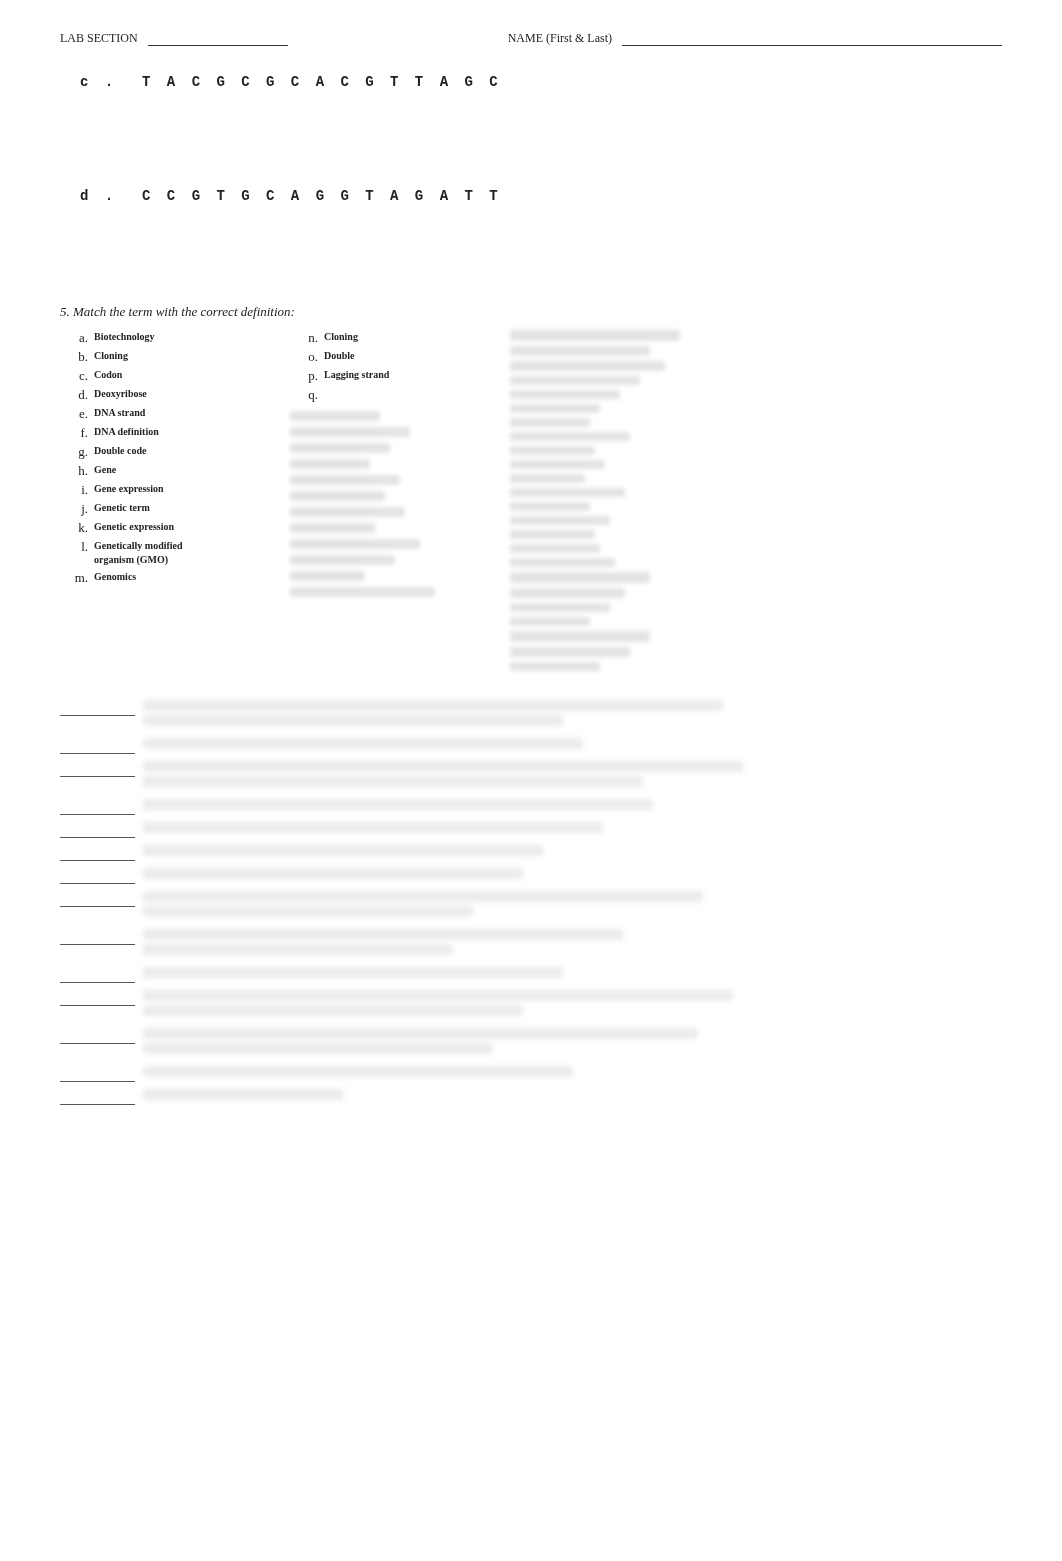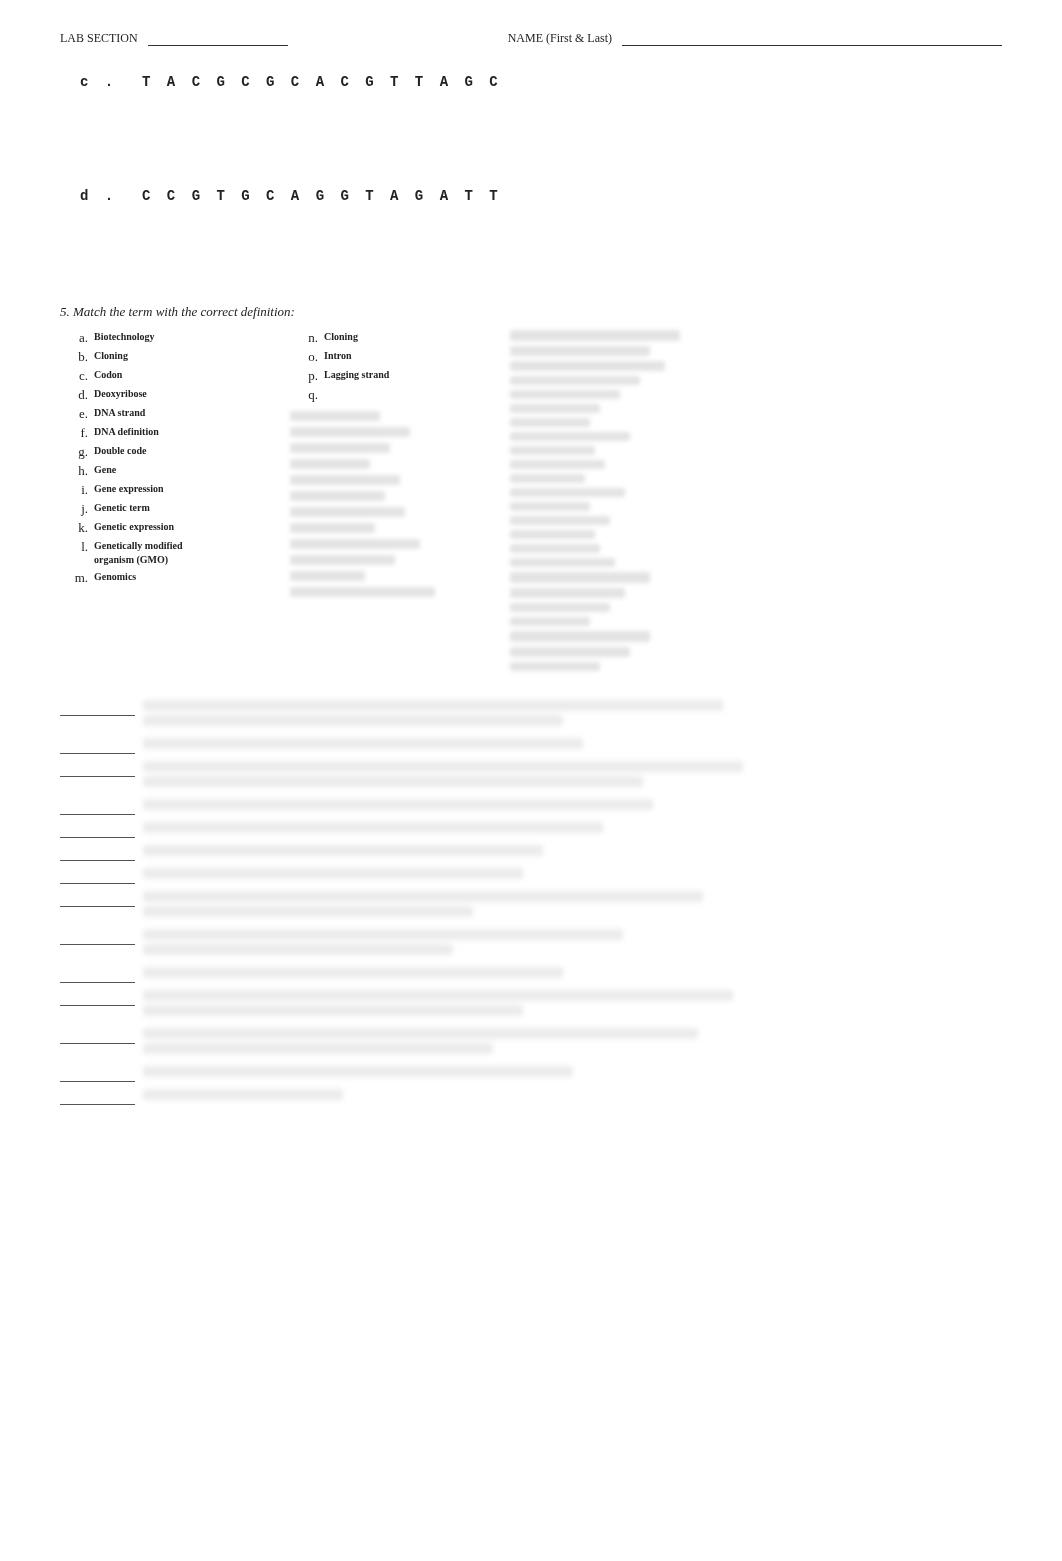--- a/index.html
+++ b/index.html
@@ -212,21 +212,21 @@
     </div>
   </div>
 
   <div class="terms-col terms-col-right" style="margin-top:0; margin-left:10px;">
     <div class="term-item">
       <span class="term-letter">n.</span>
       <span class="term-label">Cloning</span>
     </div>
     <div class="term-item">
       <span class="term-letter">o.</span>
-      <span class="term-label">Intron</span>
+      <span class="term-label">Double</span>
     </div>
     <div class="term-item">
       <span class="term-letter">p.</span>
       <span class="term-label">Lagging strand</span>
     </div>
     <div class="term-item">
       <span class="term-letter">q.</span>
       <span class="term-label"></span>
     </div>
 

